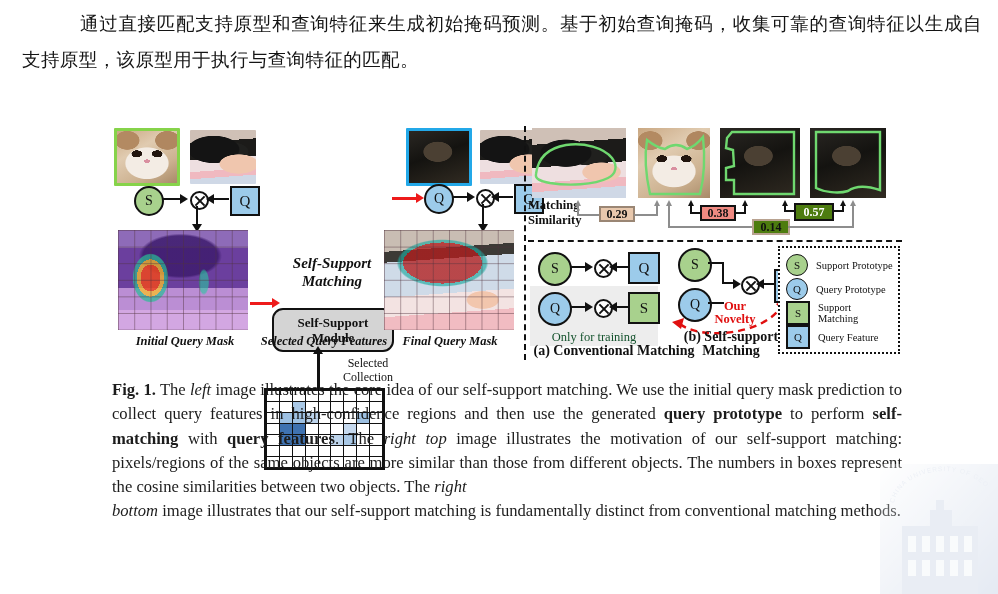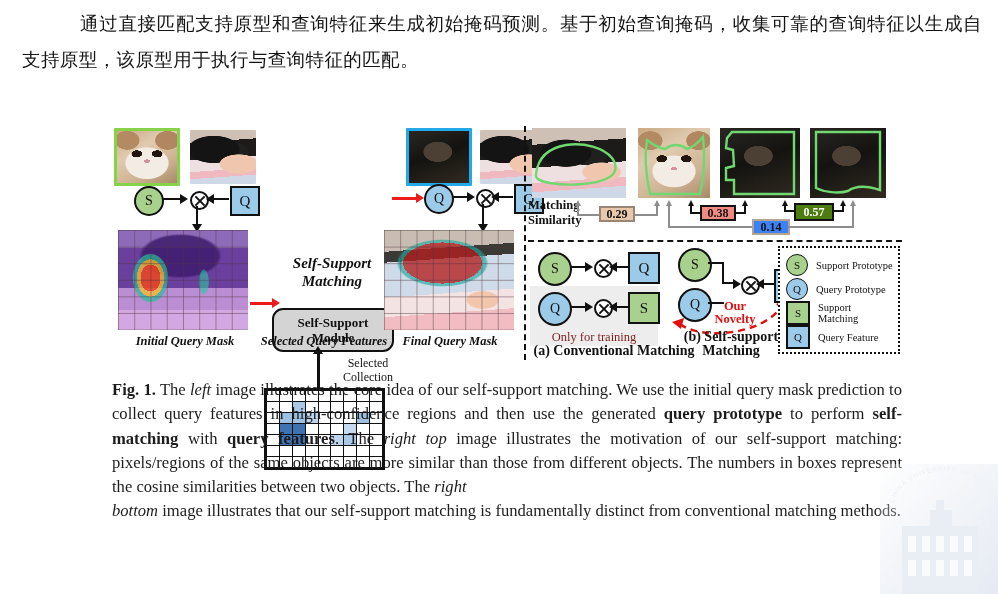--- a/index.html
+++ b/index.html
@@ -161,36 +161,36 @@
   }
   .simbox{
     position:absolute; height:16px; border:2px solid #8a7a6e;
     display:flex; align-items:center; justify-content:center;
     font-family:"Liberation Serif", serif; font-weight:bold; font-size:12px;
     padding:0 4px; box-sizing:border-box;
   }
   .sim-029{ background:#e8c8ad; color:#111; border-color:#9a8674; }
   .sim-038{ background:#f08a82; color:#111; border-color:#111; }
   .sim-057{ background:#4d7c0f; color:#fff; border-color:#111; }
-  .sim-014{ background:#3b82f6; color:#111; border-color:#b8a290; }
+  .sim-014{ background:#4d7c0f; color:#111; border-color:#b8a290; }
   .conn{ position:absolute; background:#8d8d8d; }
   .conn.dark{ background:#111; }
   .tick-up{ position:absolute; width:0;height:0;
     border-left:3.5px solid transparent; border-right:3.5px solid transparent;
     border-bottom:6px solid #8d8d8d; }
   .tick-up.dark{ border-bottom-color:#111; }
 
   
   #right-bottom{ position:absolute; left:416px; top:118px; width:374px; height:116px; }
   #only-training{
     position:absolute; left:2px; top:42px; width:128px; height:60px; background:#ededed;
   }
   #only-training-label{
     position:absolute; left:2px; top:86px; width:128px; text-align:center;
-    font-family:"Liberation Serif", serif; font-size:12.5px; color:#7f1d1d;
+    font-family:"Liberation Serif", serif; font-size:12.5px; color:#14532d;
   }
   .subcap{
     position:absolute; font-family:"Liberation Serif", serif; font-weight:bold;
     font-size:14px; line-height:14px; color:#111;
   }
   #our-novelty{
     position:absolute; left:176px; top:56px; width:62px; text-align:center;
     font-family:"Liberation Serif", serif; font-weight:bold; font-size:12.5px;
     line-height:13px; color:#e01010;
   }

